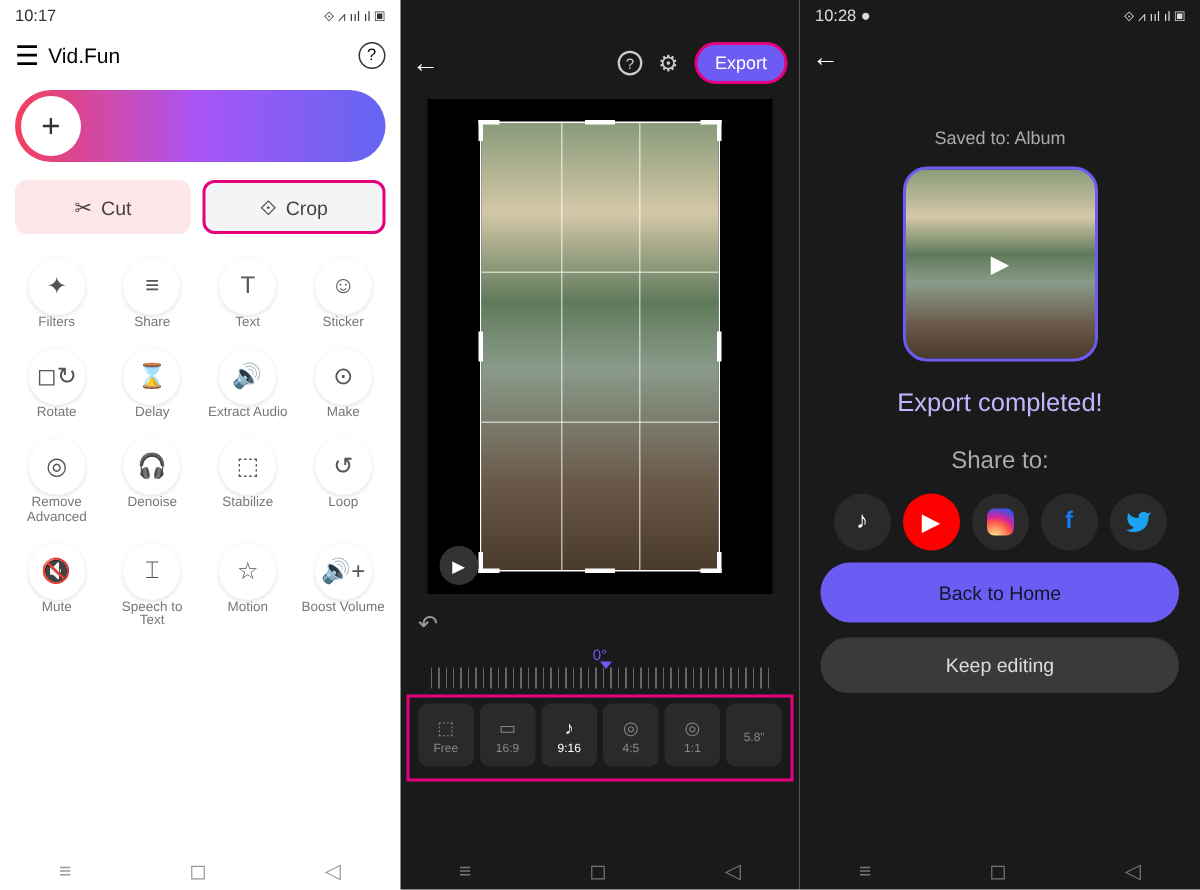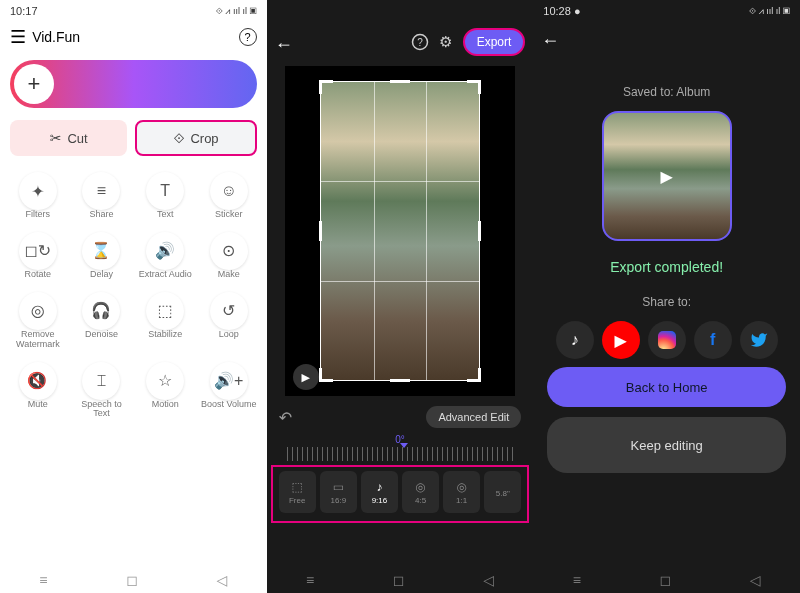--- a/index.html
+++ b/index.html
@@ -69,28 +69,28 @@
 .ratio-row { display: flex; gap: 4px; padding: 4px 6px 8px; border: 2px solid #e6007e; margin: 0 4px; }
 .ratio-item { flex: 1; background: #2a2a2a; border-radius: 6px; display: flex; flex-direction: column; align-items: center; justify-content: center; padding: 5px 2px; color: #888; font-size: 8px; gap: 2px; min-height: 42px; }
 .ratio-item.active { color: #fff; }
 .ratio-icon { font-size: 12px; }
 
 
 .s3-body { padding: 20px 14px; display: flex; flex-direction: column; align-items: center; }
 .saved-label { color: #aaa; font-size: 12px; margin-bottom: 12px; margin-top: 10px; }
 .thumb { width: 130px; height: 130px; border-radius: 16px; border: 2px solid #6d5cf4; background: linear-gradient(180deg, #8a9b7a 0%, #d4c8a8 25%, #5f7a5a 45%, #8a9b8a 60%, #6b5a4a 82%, #4a3a2a 100%); position: relative; display: flex; align-items: center; justify-content: center; }
 .thumb-play { color: #fff; font-size: 16px; }
-.export-done { color: #86efac; font-size: 14px; font-weight: 500; margin-top: 18px; text-align: center; }
-.share-label { color: #aaa; font-size: 12px; margin-top: 20px; margin-bottom: 12px; }
+.export-done { color: #c4b5fd; font-size: 17px; font-weight: 500; margin-top: 18px; text-align: center; }
+.share-label { color: #aaa; font-size: 16px; margin-top: 20px; margin-bottom: 12px; }
 .share-row { display: flex; gap: 8px; }
 .share-icon { width: 38px; height: 38px; border-radius: 50%; background: #2a2a2a; display: flex; align-items: center; justify-content: center; font-size: 16px; }
 .si-tt { color: #fff; } .si-yt { background: #ff0000; color: #fff; } .si-ig { } .si-fb { color: #1877f2; font-weight: bold; } .si-tw { color: #1da1f2; }
 .ig-grad { width: 18px; height: 18px; border-radius: 5px; background: radial-gradient(circle at 30% 107%, #fdf497 0%, #fd5949 45%, #d6249f 60%, #285AEB 90%); }
 .home-btn { margin-top: 8px; width: 100%; height: 40px; border-radius: 20px; background: #6d5cf4; color: #0f172a; display: flex; align-items: center; justify-content: center; font-size: 13px; }
-.keep-btn { margin-top: 10px; width: 100%; height: 56px; border-radius: 20px; background: #3a3a3a; color: #ddd; display: flex; align-items: center; justify-content: center; font-size: 13px; }
+.keep-btn { margin-top: 10px; width: 100%; height: 37px; border-radius: 20px; background: #3a3a3a; color: #ddd; display: flex; align-items: center; justify-content: center; font-size: 13px; }
 
 
 .nav-bar { position: absolute; bottom: 0; left: 0; right: 0; height: 26px; display: flex; justify-content: space-around; align-items: center; }
 .screen1 .nav-bar { color: #999; } .screen2 .nav-bar, .screen3 .nav-bar { color: #777; }
 .nav-btn { font-size: 14px; }
 
 svg { display: block; }
 </style>
 </head>
 <body>
@@ -146,21 +146,21 @@
       <div class="tool-item">
         <div class="tool-icon">🔊</div>
         <div class="tool-label">Extract Audio</div>
       </div>
       <div class="tool-item">
         <div class="tool-icon">⊙</div>
         <div class="tool-label">Make</div>
       </div>
       <div class="tool-item">
         <div class="tool-icon">◎</div>
-        <div class="tool-label">Remove Watermark</div>
+        <div class="tool-label">Remove Advanced</div>
       </div>
       <div class="tool-item">
         <div class="tool-icon">🎧</div>
         <div class="tool-label">Denoise</div>
       </div>
       <div class="tool-item">
         <div class="tool-icon">⬚</div>
         <div class="tool-label">Stabilize</div>
       </div>
       <div class="tool-item">
@@ -223,21 +223,20 @@
       <div class="handle h-ml"></div>
       <div class="handle h-mr"></div>
       <div class="handle h-mt"></div>
       <div class="handle h-mb"></div>
     </div>
     <div class="play-btn">▶</div>
   </div>
   <div class="controls-row">
     <span class="undo-icon">↶</span>
     <span class="spacer"></span>
-    <span class="adv-btn">Advanced Edit</span>
   </div>
   <div class="angle-area">0°</div>
   <div class="ruler">
       <div class="ruler-ptr"></div>
     </div>
   <div class="ratio-row" id="ratio-row">
       <div class="ratio-item">
         <div class="ratio-icon">⬚</div>
         <div>Free</div>
       </div>

